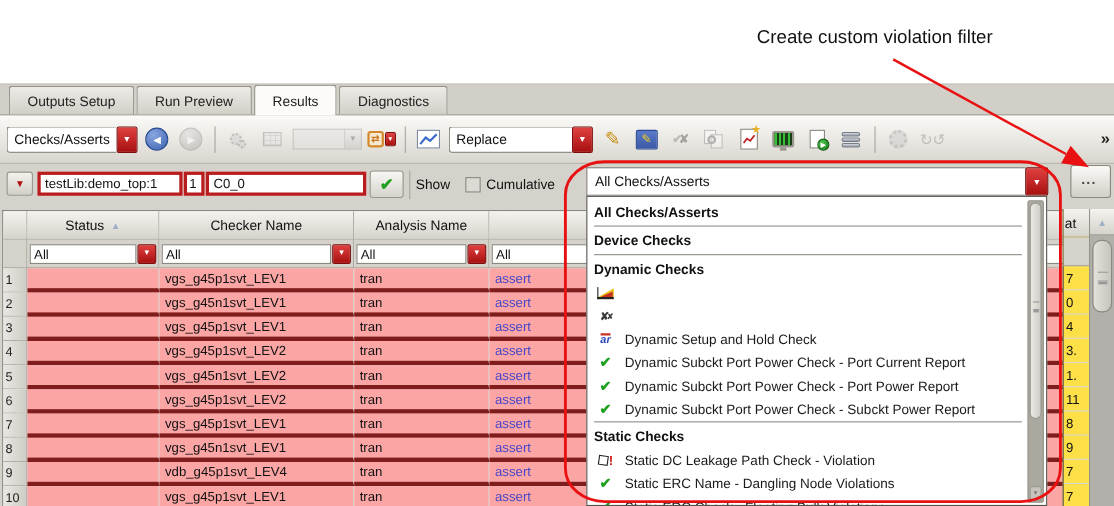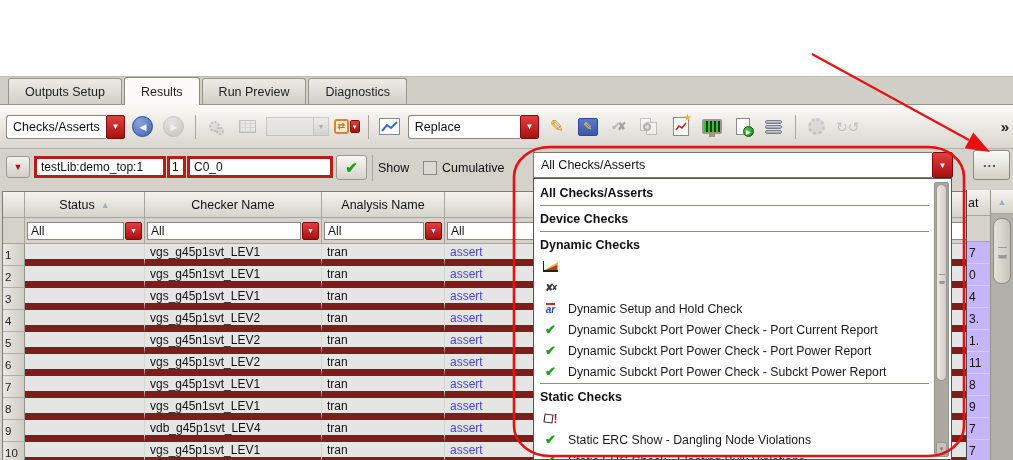--- a/index.html
+++ b/index.html
@@ -78,25 +78,25 @@
        grid-template-rows:26px 26px repeat(10,22px);
        border-top:1px solid #7d7b73;border-left:1px solid #7d7b73;background:#fff;overflow:hidden;}
   .trow{display:contents;}
   .th{background:linear-gradient(#f5f3ef,#d6d3cc);border-right:1px solid #a8a69c;border-bottom:1px solid #a8a69c;
       font-size:12.5px;color:#111;display:flex;align-items:center;justify-content:center;gap:6px;}
   .sort{color:#9fb0c6;font-size:9px;}
   .tf{background:#d5d2cb;border-right:1px solid #a8a69c;border-bottom:1px solid #a8a69c;display:flex;align-items:center;padding:2px;}
   .tf input{flex:1;height:18px;border:1px solid #8a887f;background:#fff;font-size:12px;padding:0 3px;min-width:0;color:#111;}
   .tfbtn{width:17px;height:18px;margin-left:1px;background:linear-gradient(#e04040,#a81010);border:1px solid #7d0b0b;border-radius:2px;color:#fff;font-size:7px;display:flex;align-items:center;justify-content:center;flex:none;}
   .rn{background:linear-gradient(90deg,#e9e7e3,#cfccc5);border-right:1px solid #95938a;border-bottom:1px solid #b0aea6;font-size:11.5px;color:#222;display:flex;align-items:center;padding-left:2px;}
-  .td{background:#e5e5e5;border-right:1px solid #d8d6d0;border-bottom:7px solid #7f1d1d;font-size:12px;color:#111;display:flex;align-items:center;padding:0 5px;white-space:nowrap;overflow:hidden;}
+  .td{background:#fca5a5;border-right:1px solid #d8d6d0;border-bottom:4px solid #7f1d1d;font-size:12px;color:#111;display:flex;align-items:center;padding:0 5px;white-space:nowrap;overflow:hidden;}
   .td.assert{color:#4646c8;}
 
   
-  .strip{position:absolute;left:966px;top:190px;width:24px;bottom:0;border-left:1px solid #4a4a46;background:#c4b5fd;z-index:5;}
+  .strip{position:absolute;left:966px;top:190px;width:24px;bottom:0;border-left:1px solid #4a4a46;background:#fde047;z-index:5;}
   .strip .sh{height:26px;background:linear-gradient(#f5f3ef,#d6d3cc);border-bottom:1px solid #a8a69c;font-size:12.5px;color:#111;display:flex;align-items:center;padding-left:1px;}
   .strip .sf{height:26px;background:#d5d2cb;border-bottom:1px solid #a8a69c;}
   .strip .sv{height:22px;border-bottom:1px solid #d8d6d0;font-size:12px;color:#111;display:flex;align-items:center;padding-left:2px;}
   .vscroll{position:absolute;left:990px;top:190px;width:23px;bottom:0;background:#b2b0aa;z-index:6;border-left:1px solid #95938a;}
   .vscroll .up{height:24px;display:flex;align-items:center;justify-content:center;color:#9fb0c6;font-size:9px;background:linear-gradient(#f5f3ef,#d6d3cc);border-bottom:1px solid #a8a69c;}
   .vthumb{position:absolute;left:2px;top:28px;width:18px;height:66px;background:linear-gradient(90deg,#e4e2dc,#c6c4bc);border:1px solid #8a887f;border-radius:8px;}
   .vthumb:after{content:"";position:absolute;left:4px;top:28px;width:9px;height:7px;
      border-top:1px solid #999;border-bottom:1px solid #999;box-shadow:0 3px 0 -0.5px #999;}
 
   
@@ -124,27 +124,28 @@
   .dd-scroll{position:absolute;right:2px;top:3px;bottom:2px;width:15px;background:#aaa89f;border:1px solid #95938a;border-radius:2px;}
   .dd-thumb{position:absolute;left:1px;top:1px;width:11px;height:72%;background:linear-gradient(90deg,#eceae6,#cfccc5);border:1px solid #9a988e;border-radius:7px;}
   .dd-thumb:after{content:"";position:absolute;left:2px;top:46%;width:6px;height:6px;border-top:1px solid #999;border-bottom:1px solid #999;box-shadow:0 2.5px 0 -0.5px #999;}
   .dd-down{position:absolute;left:1px;bottom:1px;width:11px;height:13px;background:#c6c4bc;border:1px solid #9a988e;border-radius:2px;color:#807e76;font-size:6px;display:flex;align-items:center;justify-content:center;}
 </style>
 </head>
 <body>
 
 <div class="canvas">
 
+  <div class="anno-text">Create custom violation filter</div>
 
   <div class="app">
 
     <div class="tabbar">
       <div class="tab">Outputs Setup</div>
+      <div class="tab">Run Preview</div>
       <div class="tab active">Results</div>
-      <div class="tab">Run Preview</div>
       <div class="tab">Diagnostics</div>
     </div>
 
     <div class="toolbar">
       <div class="combo">
         <div class="cfield">Checks/Asserts</div>
         <div class="redbtn">▼</div>
       </div>
       <div class="tbtn">
           <span class="circle-btn blue">◀</span>
@@ -373,24 +374,25 @@
         <span class="dd-ico ico-check">✔</span>
         <span>Dynamic Subckt Port Power Check - Subckt Power Report</span>
       </div>
     <div class="dd-div"></div>
     <div class="dd-header">Static Checks</div>
     <div class="dd-item">
         <span class="dd-ico ico-leak">
           <i></i>
           <b>!</b>
         </span>
+        <span>Static DC Leakage Path Check - Violation</span>
       </div>
     <div class="dd-item">
         <span class="dd-ico ico-check">✔</span>
-        <span>Static ERC Show - Dangling Node Violations</span>
+        <span>Static ERC Name - Dangling Node Violations</span>
       </div>
     <div class="dd-item">
         <span class="dd-ico ico-check">✔</span>
         <span>Static ERC Check - Floating Bulk Violations</span>
       </div>
 
     <div class="dd-scroll">
       <div class="dd-thumb"></div>
       <div class="dd-down">▼</div>
     </div>

